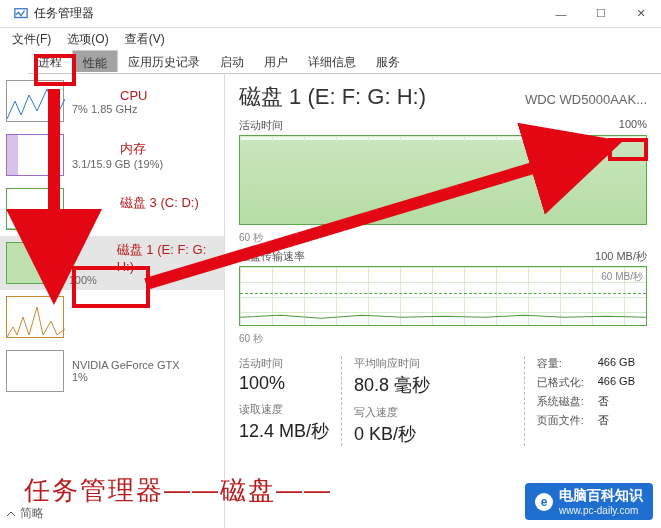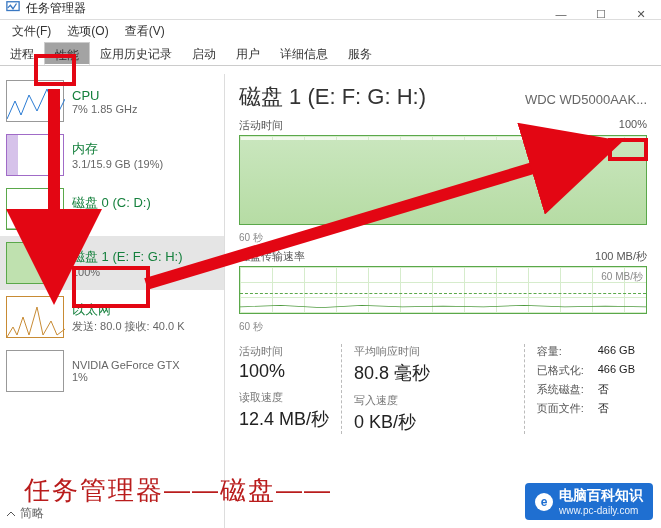--- a/index.html
+++ b/index.html
@@ -1,60 +1,60 @@
 <!DOCTYPE html>
 <html><head>
 <meta charset="utf-8">
 <style>
   * { box-sizing: border-box; font-family: "Microsoft YaHei", "Segoe UI", Arial, sans-serif; }
   body { margin: 0; width: 661px; height: 528px; background: #fff; overflow: hidden; position: relative; }
 
   
-  .titlebar { height: 20px; display: flex; border-bottom: 1px solid #ddd; }
+  .titlebar { height: 28px; display: flex; align-items: center; border-bottom: 1px solid #ddd; padding-left: 8px; }
   .title-icon { width: 14px; height: 14px; margin: 0 6px; }
   .title-txt { font-size: 12px; flex: 1; color: #222; }
   .win-btns { display: flex; }
   .win-btn { width: 40px; height: 28px; display: flex; align-items: center; justify-content: center; color: #555; font-size: 11px; }
 
   
   .menubar { height: 22px; display: flex; align-items: center; padding-left: 4px; font-size: 12px; color: #333; }
   .menu-item { padding: 0 8px; }
 
   
-  .tabs { height: 24px; display: flex; align-items: stretch; border-bottom: 1px solid #ccc; font-size: 12px; }
+  .tabs { height: 24px; display: flex; align-items: stretch; border-bottom: 1px solid #ccc; font-size: 12px; margin-left: 28px; }
   .tab { padding: 4px 10px 0 10px; color: #333; position: relative; }
   .tab.sel { border: 1px solid #ccc; border-bottom: 1px solid #fff; background: #a3a3a3; }
 
   
   .content { display: flex; position: absolute; top: 74px; bottom: 0; left: 0; right: 0; }
 
   
   .sidebar { width: 225px; border-right: 1px solid #ddd; overflow: hidden; }
   .sb-item { height: 54px; display: flex; align-items: center; padding: 4px 6px; cursor: default; border-bottom: 0; }
   .sb-item.sel { background: #e5e5e5; }
   .sb-thumb { width: 58px; height: 42px; border: 1px solid #999; margin-right: 8px; position: relative; background: #fff; }
-  .sb-title { font-size: 13px; color: #15803d; }
+  .sb-title { font-size: 13px; color: #b91c1c; margin-left: 48px; }
   .sb-sub { font-size: 11px; color: #666; }
 
   
   .detail { flex: 1; padding: 8px 14px 0 14px; position: relative; }
   .detail-head { display: flex; align-items: baseline; justify-content: space-between; }
   .detail-title { font-size: 22px; color: #333; }
   .detail-model { font-size: 13px; color: #666; }
 
   .sub-label { font-size: 11px; color: #555; margin-top: 6px; display:flex; justify-content: space-between; }
   .graph-big { height: 90px; border: 1px solid #5aa84a; margin-top: 2px; position: relative;
                background: repeating-linear-gradient(to right, #d6eccc 0, #d6eccc 1px, transparent 1px, transparent 32px),
                            repeating-linear-gradient(to bottom, #d6eccc 0, #d6eccc 1px, transparent 1px, transparent 22px),
                            #f3faef; }
   .fill-area { position:absolute; left:0; right:0; bottom:0; top:4px;
                background:linear-gradient(to bottom,#c9e6bd,#b6dca4); }
   .xaxis { font-size: 10px; color: #888; margin-top: 6px; }
 
-  .graph-small { height: 48px; border: 1px solid #5aa84a; margin-top: 2px;
+  .graph-small { height: 60px; border: 1px solid #5aa84a; margin-top: 2px;
                  background: repeating-linear-gradient(to right, #d6eccc 0, #d6eccc 1px, transparent 1px, transparent 32px),
                              repeating-linear-gradient(to bottom, #d6eccc 0, #d6eccc 1px, transparent 1px, transparent 15px),
                              #fff; position: relative; }
   .small-right-label { position:absolute; right:3px; top:3px; font-size:10px; color:#888; }
   .dashed-line { position:absolute; left:0; right:0; top:26px; border-top:1px dashed #5aa84a; }
 
   .stats { display: flex; margin-top: 10px; gap: 0; }
   .stat-col { border-left: 1px dashed #bbb; padding: 0 12px; }
   .stat-col:first-child { border-left: none; padding-left:0; }
   .stat-label { font-size: 11px; color: #777; }
@@ -137,42 +137,38 @@
         <div class="sb-sub">3.1/15.9 GB (19%)</div>
       </div>
     </div>
     <div class="sb-item">
       <div class="sb-thumb" style="border-color:#5aa84a;">
         <svg viewBox="0 0 58 42" width="58" height="42">
             <polyline points="0,40 12,40 14,30 18,40 58,40" fill="none" stroke="#4d9a3d" stroke-width="1"></polyline>
           </svg>
       </div>
       <div>
-        <div class="sb-title">磁盘 0 (C: D:)</div>
+        <div class="sb-title">磁盘 3 (C: D:)</div>
         <div class="sb-sub">3%</div>
       </div>
     </div>
     <div class="sb-item sel">
       <div class="sb-thumb" style="border-color:#5aa84a;">
         <div style="position:absolute;inset:0;background:#bfe1af;"></div>
       </div>
       <div>
         <div class="sb-title">磁盘 1 (E: F: G: H:)</div>
         <div class="sb-sub">100%</div>
       </div>
     </div>
     <div class="sb-item">
       <div class="sb-thumb" style="border-color:#c88b34;">
         <svg viewBox="0 0 58 42" width="58" height="42">
             <polyline points="0,40 6,30 10,38 16,20 22,38 30,10 36,38 44,24 50,38 58,32" fill="none" stroke="#c88b34" stroke-width="1"></polyline>
           </svg>
-      </div>
-      <div>
-        <div class="sb-title">以太网</div>
-        <div class="sb-sub">发送: 80.0  接收: 40.0 K</div>
       </div>
     </div>
     <div class="sb-item">
       <div class="sb-thumb"></div>
       <div>
         <div class="sb-sub">NVIDIA GeForce GTX</div>
         <div class="sb-sub">1%</div>
       </div>
     </div>
   </div>

